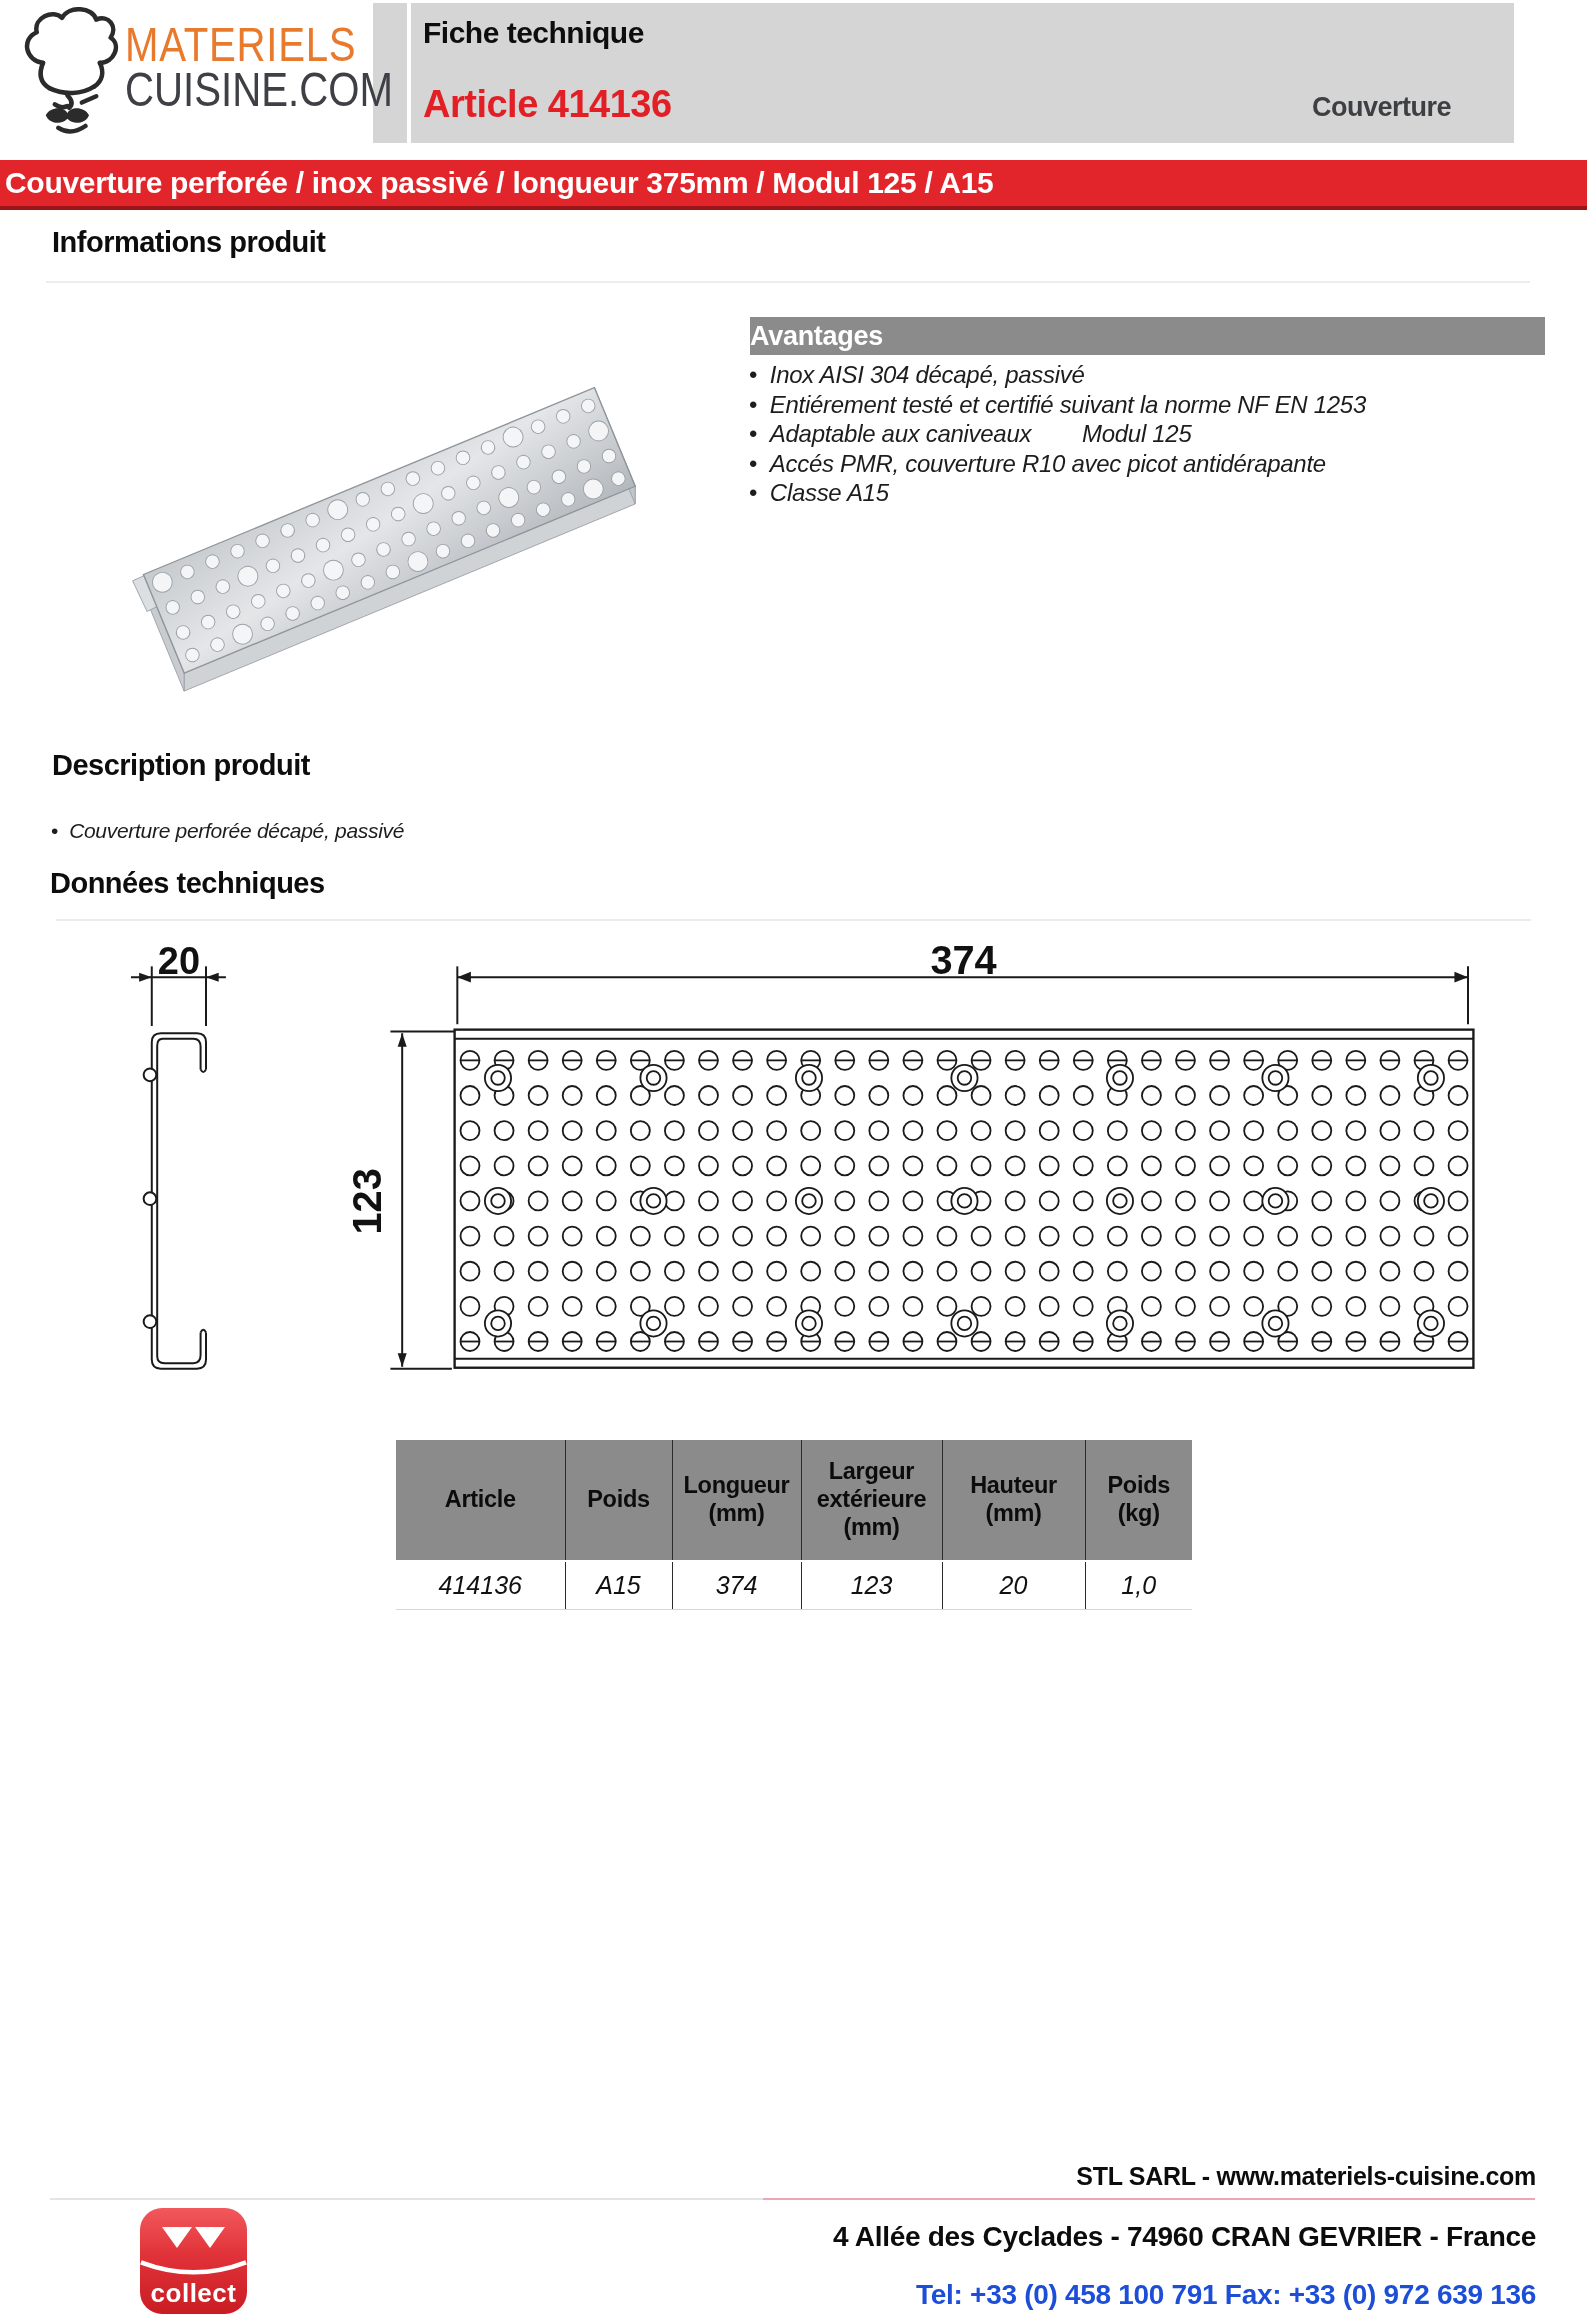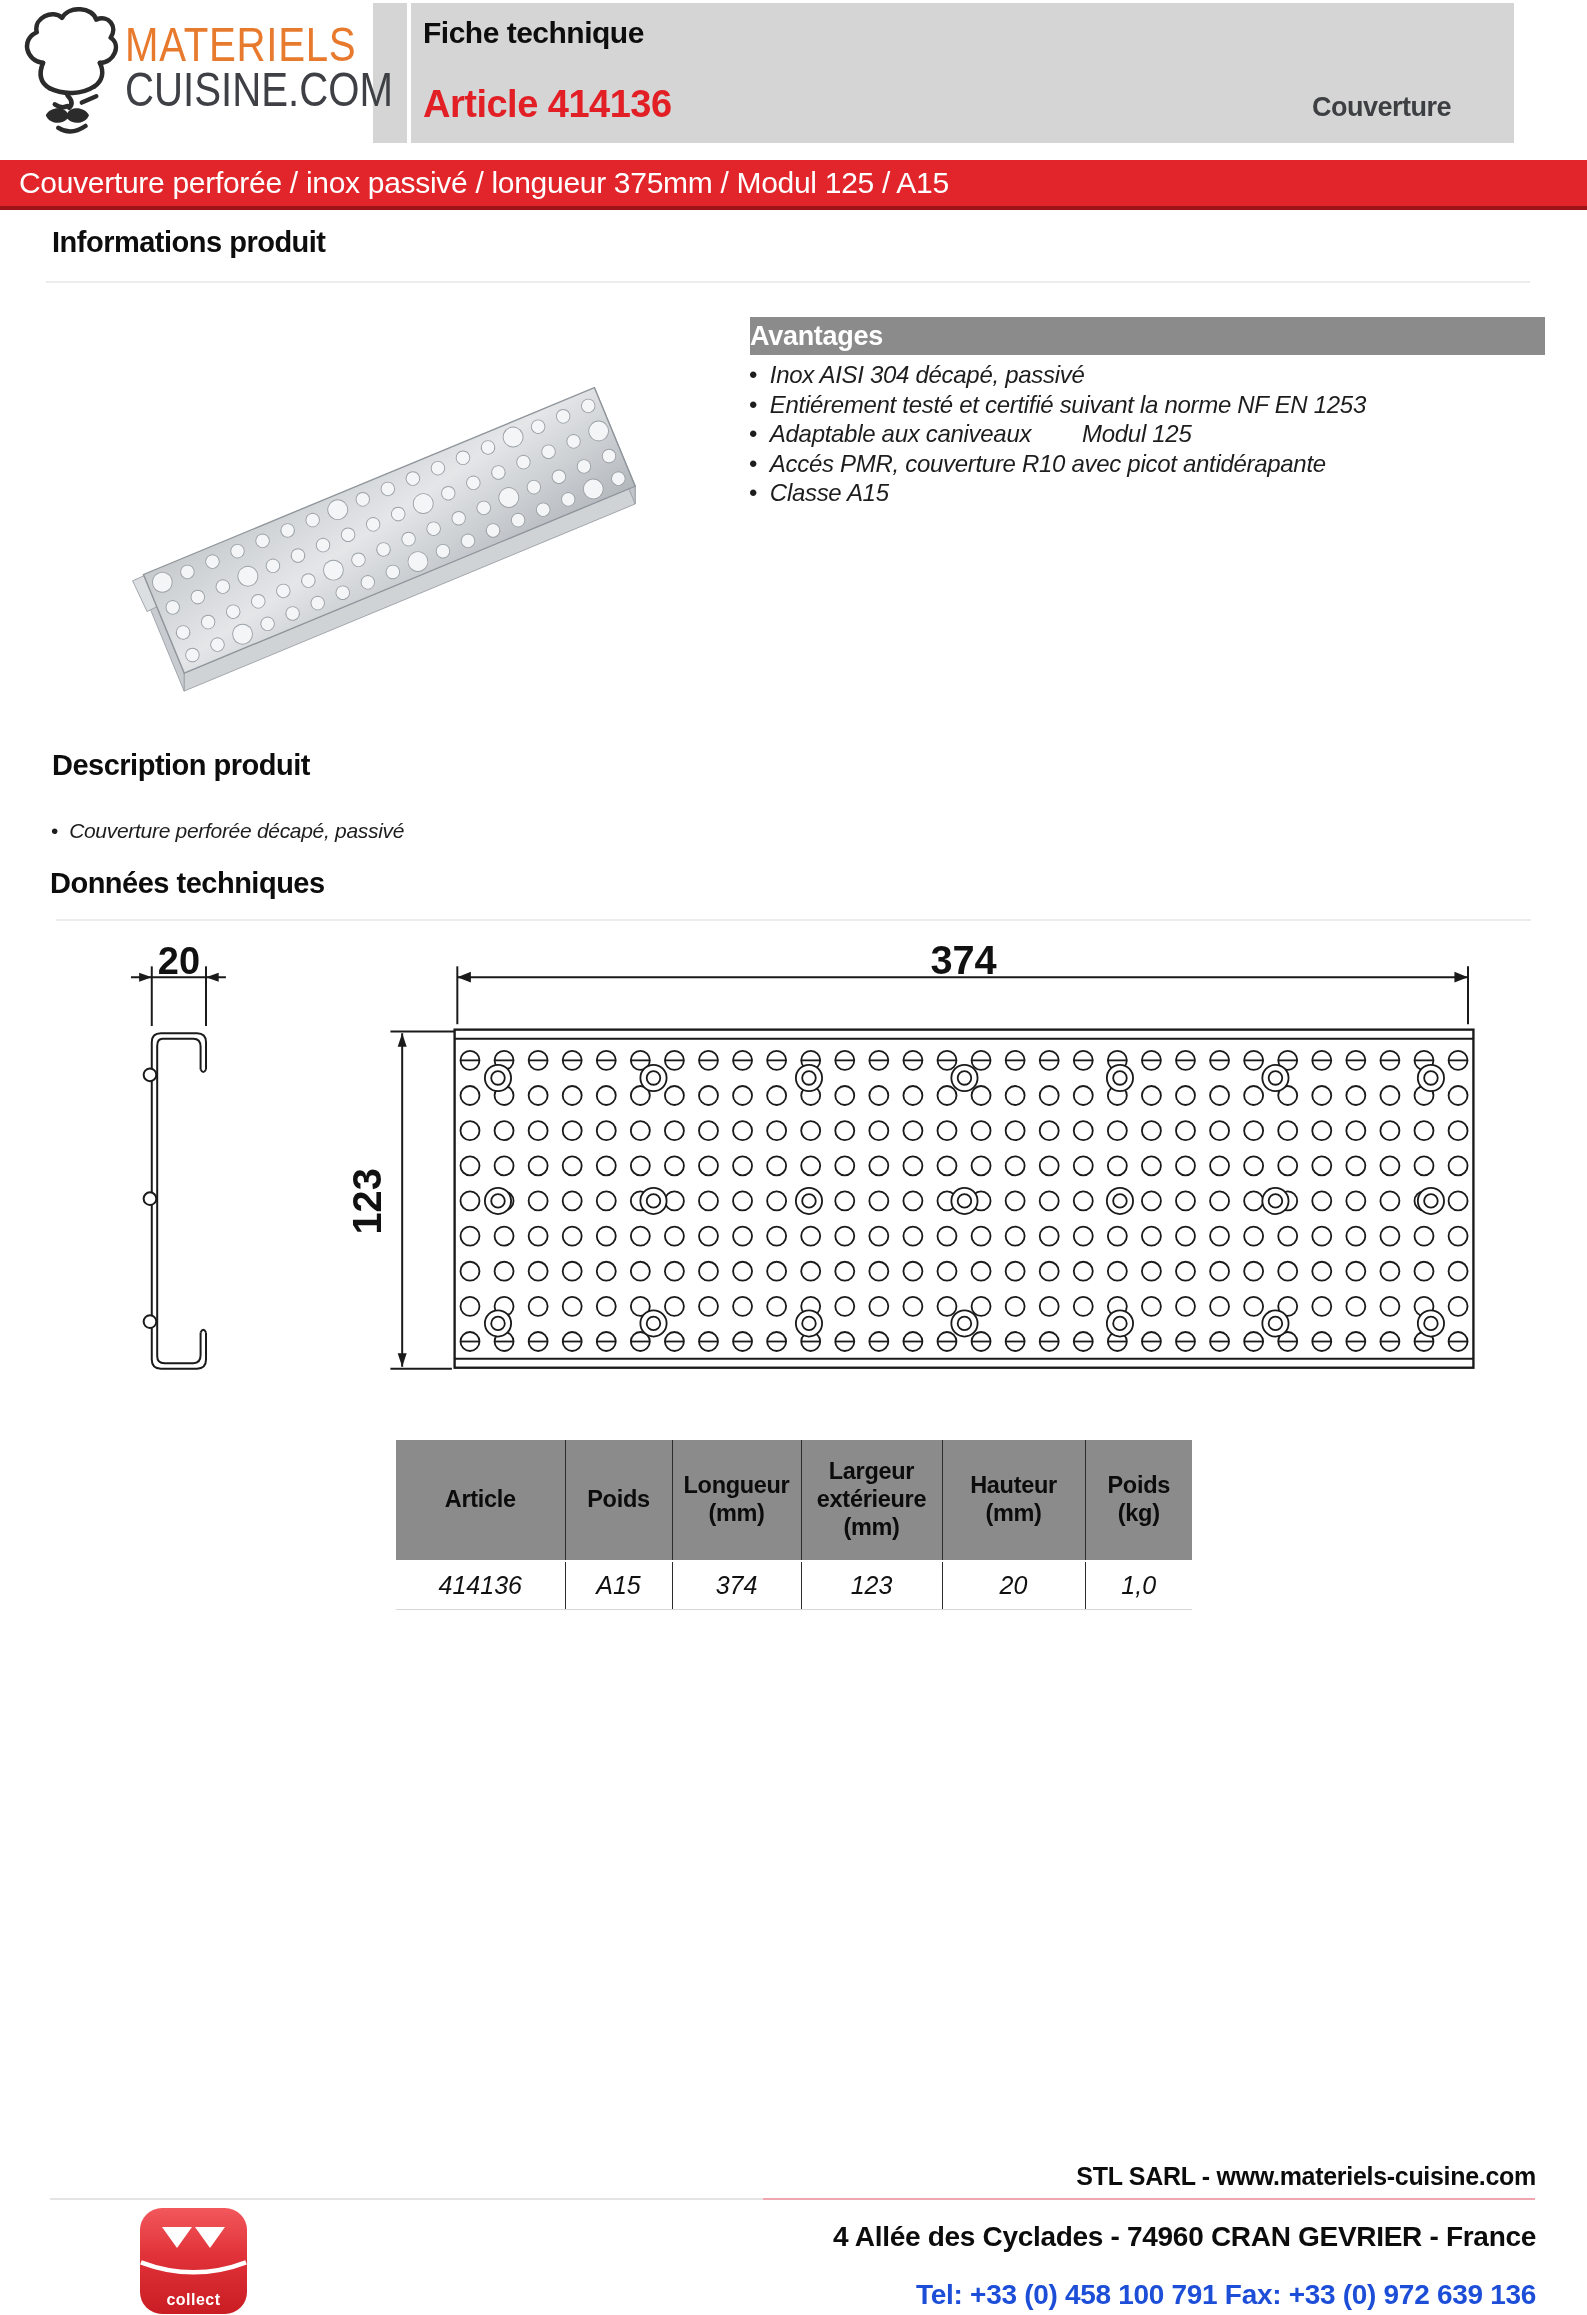--- a/index.html
+++ b/index.html
@@ -11,21 +11,21 @@
   .logo-svg{position:absolute;left:12.7px;top:7.2px;}
   .brand{position:absolute;left:125px;top:20px;line-height:1;}
   .brand-l1{display:block;font-size:49px;font-weight:400;color:#e87a2e;transform:scaleX(.82);transform-origin:0 0;letter-spacing:0.9px;}
   .brand-l2{display:block;font-size:49px;font-weight:400;color:#3e4045;transform:scaleX(.82);transform-origin:0 0;letter-spacing:0;margin-top:-3.6px;}
   .doc-title{position:absolute;left:423px;top:16.3px;font-size:30px;font-weight:bold;color:#0d0d0d;letter-spacing:-0.5px;}
   .doc-article{position:absolute;left:423px;top:83px;font-size:38px;font-weight:bold;color:#e31f26;letter-spacing:-0.5px;}
   .doc-cat{position:absolute;left:1312px;top:92px;font-size:27px;font-weight:bold;color:#3d3f42;letter-spacing:-0.5px;}
 
   
   .banner{position:absolute;left:0;top:160px;width:100%;height:46px;background:#e2252b;border-bottom:4.5px solid #9c1318;box-sizing:content-box;}
-  .banner span{display:block;padding-left:19px;font-size:30px;font-weight:normal;color:#ffffff;line-height:46px;letter-spacing:-0.3px;white-space:nowrap;}
+  .banner span{display:block;padding-left:5px;font-size:30px;font-weight:bold;color:#ffffff;line-height:46px;letter-spacing:-0.3px;white-space:nowrap;}
 
   
   .h1{position:absolute;font-weight:bold;color:#0d0d0d;font-size:29px;letter-spacing:-0.5px;text-align:right;}
   #h-info{left:52px;top:226px;}
   #h-desc{left:52px;top:749px;}
   #h-tech{left:50px;top:867px;}
   .rule{position:absolute;height:1.8px;background:#ececee;}
   #rule1{left:46px;top:281px;width:1484px;}
   #rule2{left:56px;top:919px;width:1475px;}
 
@@ -58,21 +58,21 @@
   .f-rule .seg-gray{width:48%;background:#e4e4e4;}
   .f-rule .seg-pink{width:52%;background:#efa6ae;}
   .f-address{position:absolute;right:52px;top:2221px;font-size:28px;font-weight:bold;color:#0c0c0c;letter-spacing:-0.3px;}
   .f-tel{position:absolute;right:52px;top:2279px;font-size:28px;font-weight:bold;color:#1d4ed8;letter-spacing:-0.3px;}
 
   .collect{position:absolute;left:140px;top:2208px;width:107px;height:106px;border-radius:22px;background:linear-gradient(180deg,#f2585c 0%,#e03238 45%,#c91d23 100%);overflow:hidden;}
   .c-tri{position:absolute;width:0;height:0;border-left:15.4px solid transparent;border-right:15.4px solid transparent;border-top:21px solid #ffffff;top:19px;}
   .c-tri.t1{left:22px;}
   .c-tri.t2{left:55px;}
   .c-smile{position:absolute;left:0;top:47px;}
-  .c-txt{position:absolute;bottom:5.4px;width:100%;text-align:center;color:#ffffff;font-weight:bold;font-size:16px;letter-spacing:0.5px;}
+  .c-txt{position:absolute;bottom:5.4px;width:100%;text-align:center;color:#ffffff;font-weight:bold;font-size:26px;letter-spacing:0.5px;}
 </style>
 </head>
 <body>
 
 <div class="page">
 
   <div class="hdr-gray"></div>
   <div class="hdr-divider"></div>
 
   <svg class="logo-svg" width="107" height="128" viewBox="0 0 118 142">

